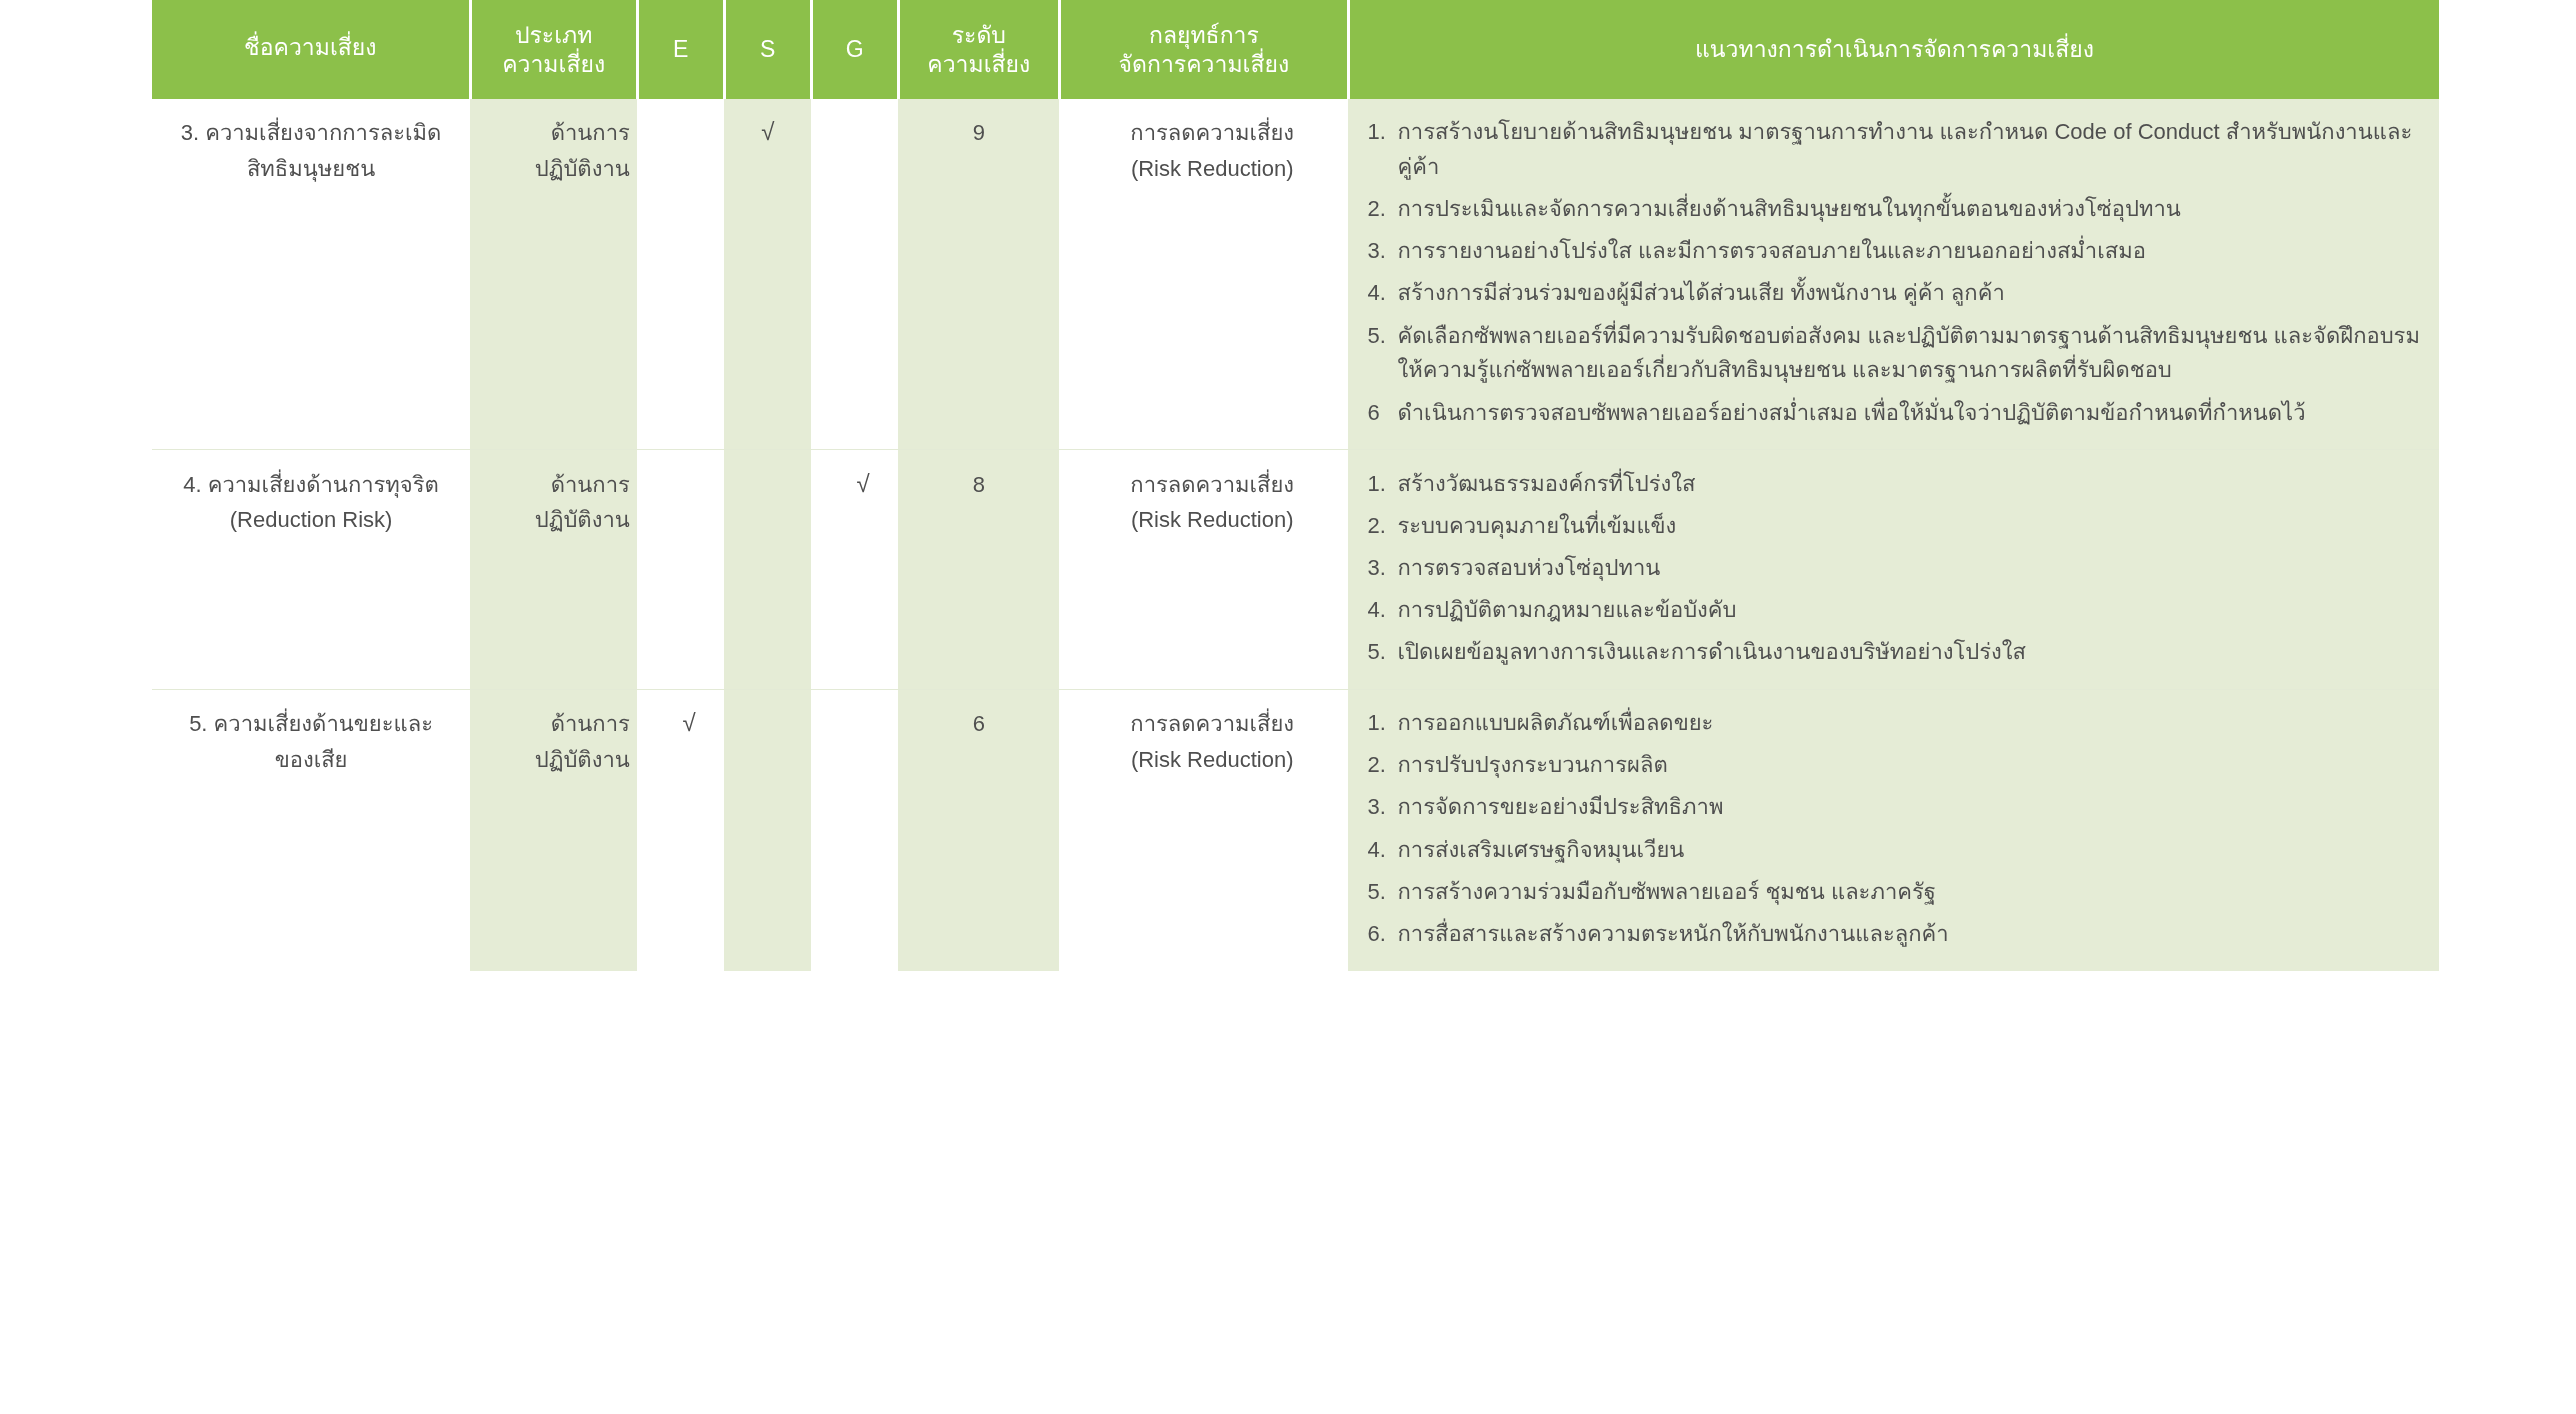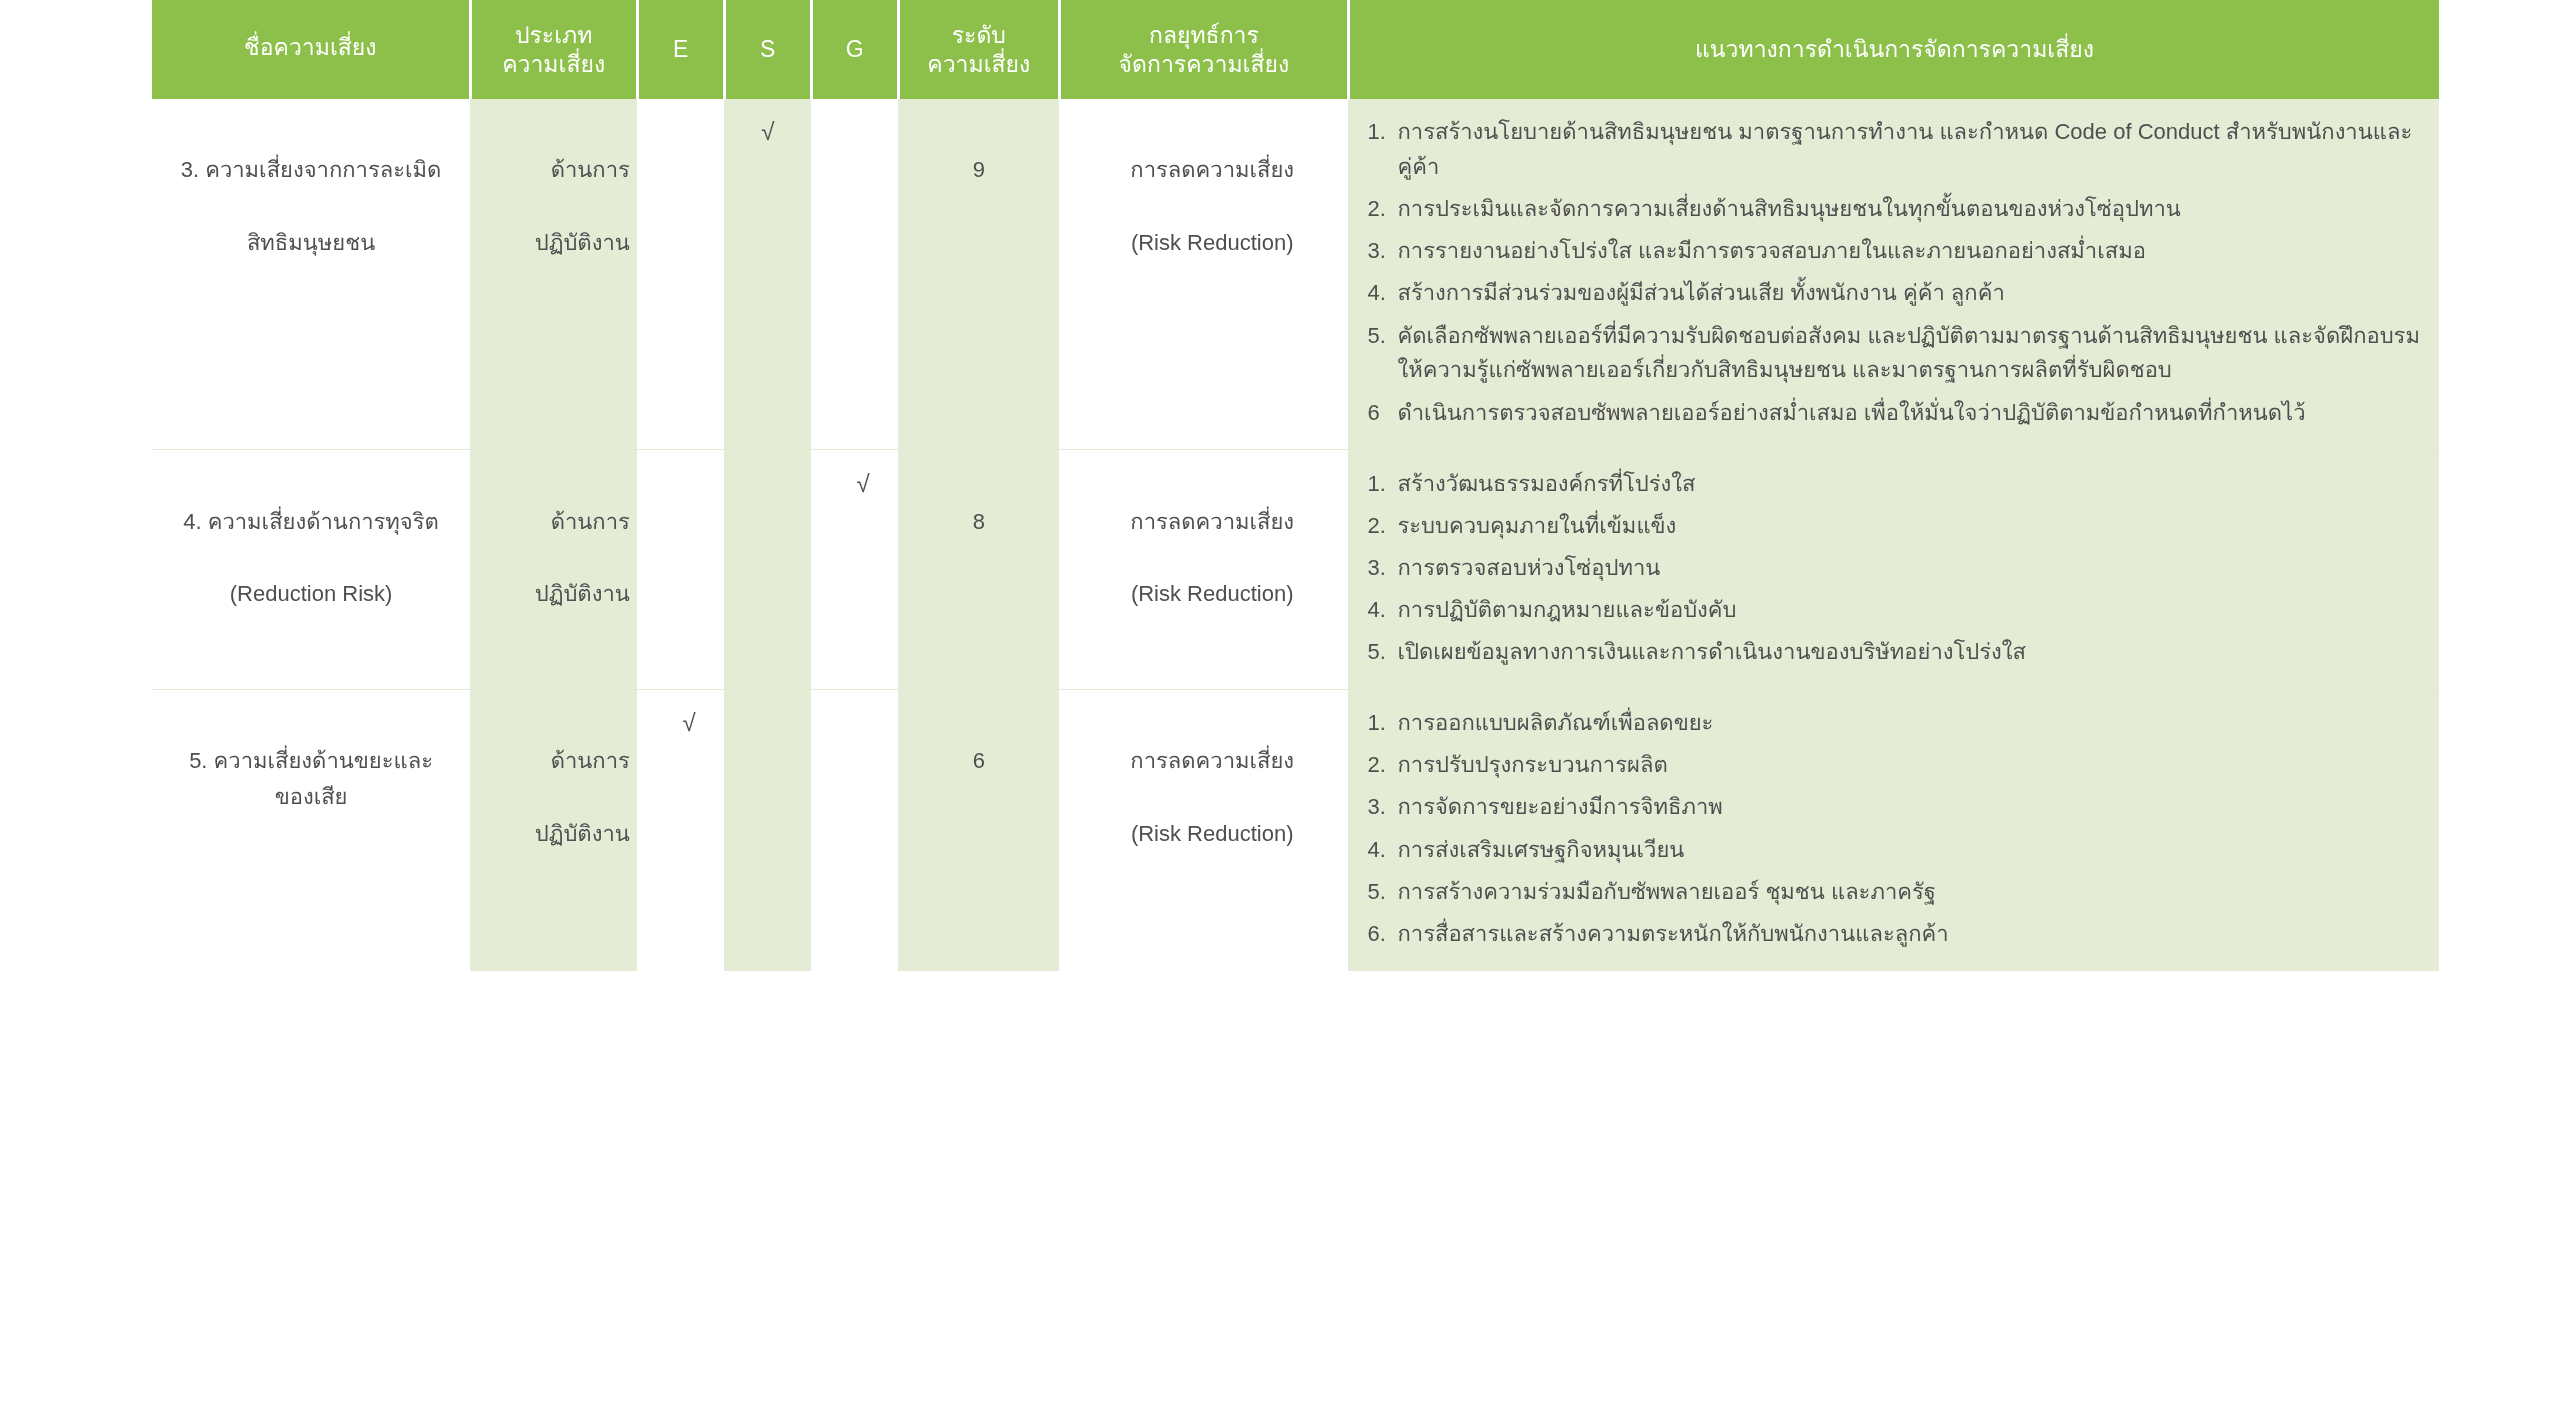--- a/index.html
+++ b/index.html
@@ -53,21 +53,21 @@
   td.shade{background:#e5ecd6;}
   td.plain{background:#ffffff;padding-left:24px;}
 
   td.c-name{text-align:center;padding-left:19px;padding-right:19px;}
   td.c-type{text-align:right;}
   td.c-flag{text-align:center;font-size:22px;}
   td.c-level{text-align:center;}
   td.c-strategy{text-align:center;}
   td.c-guide{text-align:left;padding-left:19px;padding-right:16.3px;}
 
-  .line{display:block;margin-top:37px;}
+  .line{display:block;}
   .tick{font-size:24px;color:#4f4f4f;line-height:1;}
 
   ol.guide{
     margin:0;padding:0;list-style:none;
   }
   ol.guide li{
     display:flex;
     align-items:flex-start;
     margin:0 0 7.4px 0;
     line-height:1.58;
@@ -242,21 +242,21 @@
               <li>
                 <span class="num">1.</span>
                 <span class="txt">การออกแบบผลิตภัณฑ์เพื่อลดขยะ</span>
               </li>
               <li>
                 <span class="num">2.</span>
                 <span class="txt">การปรับปรุงกระบวนการผลิต</span>
               </li>
               <li>
                 <span class="num">3.</span>
-                <span class="txt">การจัดการขยะอย่างมีการจิทธิภาพ</span>
+                <span class="txt">การจัดการขยะอย่างมีประสิทธิภาพ</span>
               </li>
               <li>
                 <span class="num">4.</span>
                 <span class="txt">การส่งเสริมเศรษฐกิจหมุนเวียน</span>
               </li>
               <li>
                 <span class="num">5.</span>
                 <span class="txt">การสร้างความร่วมมือกับซัพพลายเออร์ ชุมชน และภาครัฐ</span>
               </li>
               <li>

